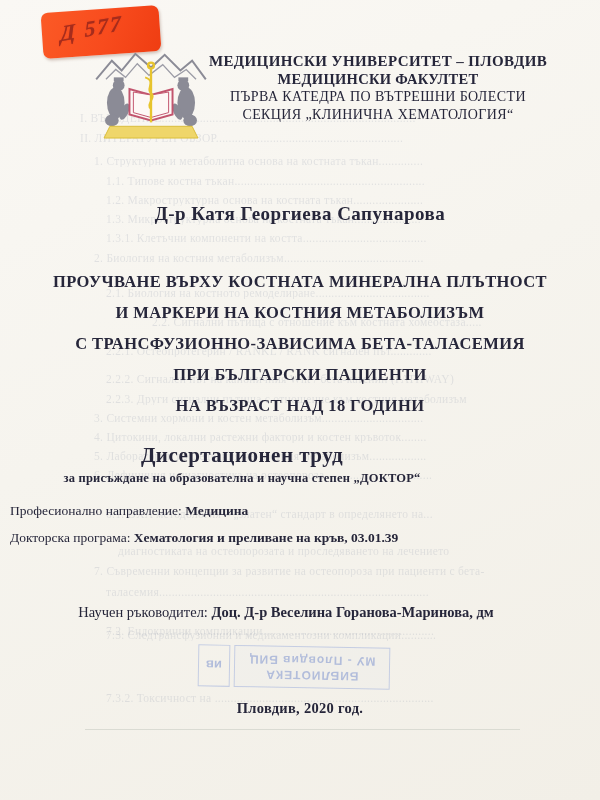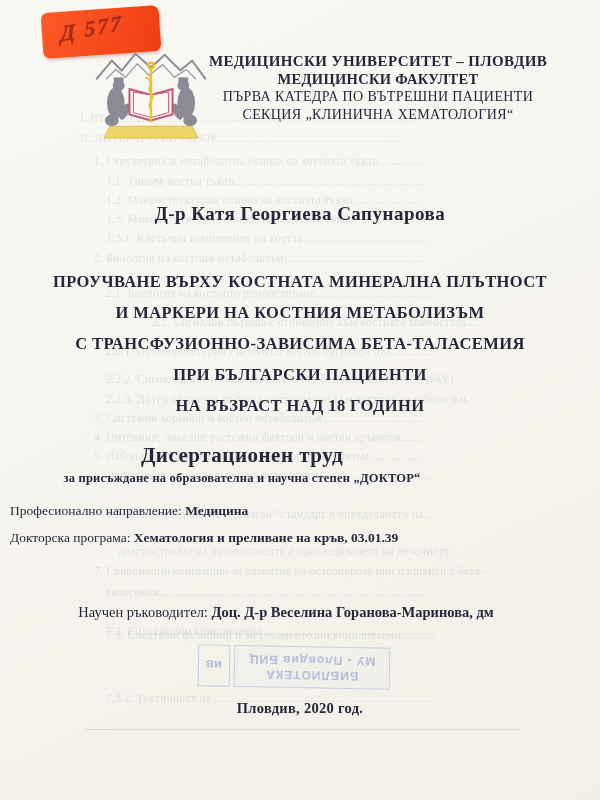--- a/index.html
+++ b/index.html
@@ -159,21 +159,21 @@
       <circle cx="60" cy="18" r="3"></circle>
       <path d="M54 30 C66 34,54 42,60 46 C66 50,54 58,60 62" stroke-width="2"></path>
     </g>
 
     <path d="M18 80 L102 80 L108 92 L12 92 Z" fill="#efd66a" stroke="#d9bc3a" stroke-width="1"></path>
   </svg>
 
   <div class="header">
     <div class="h1">МЕДИЦИНСКИ УНИВЕРСИТЕТ – ПЛОВДИВ</div>
     <div class="h2">МЕДИЦИНСКИ ФАКУЛТЕТ</div>
-    <div class="h3">ПЪРВА КАТЕДРА ПО ВЪТРЕШНИ ПАЦИЕНТИ</div>
+    <div class="h3">ПЪРВА КАТЕДРА ПО ВЪТРЕШНИ БОЛЕСТИ</div>
     <div class="h3">СЕКЦИЯ „КЛИНИЧНА ХЕМАТОЛОГИЯ“</div>
   </div>
 
   <div class="author">Д-р Катя Георгиева Сапунарова</div>
 
   <div class="diss-title">
     <span>ПРОУЧВАНЕ ВЪРХУ КОСТНАТА МИНЕРАЛНА ПЛЪТНОСТ</span>
     <span>И МАРКЕРИ НА КОСТНИЯ МЕТАБОЛИЗЪМ</span>
     <span>С ТРАНСФУЗИОННО-ЗАВИСИМА БЕТА-ТАЛАСЕМИЯ</span>
     <span>ПРИ БЪЛГАРСКИ ПАЦИЕНТИ</span>

